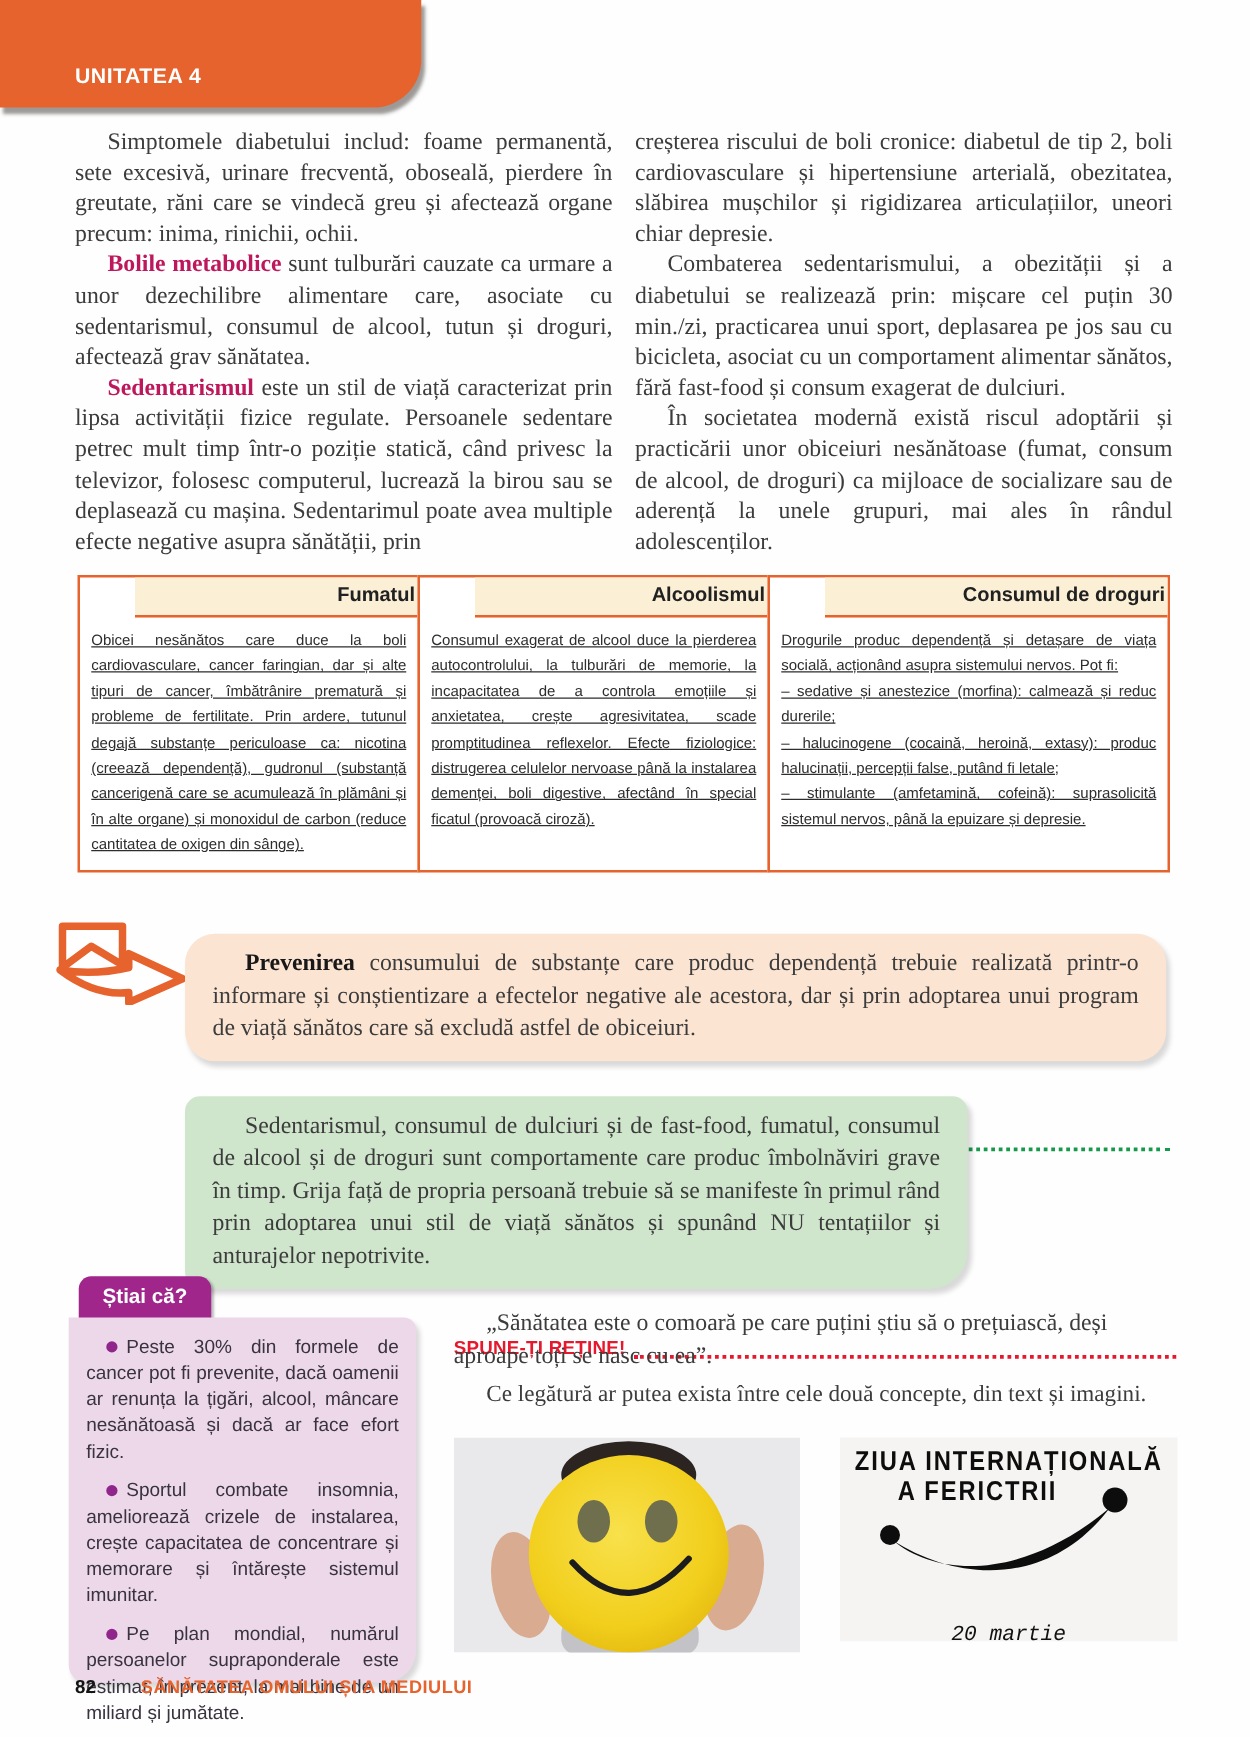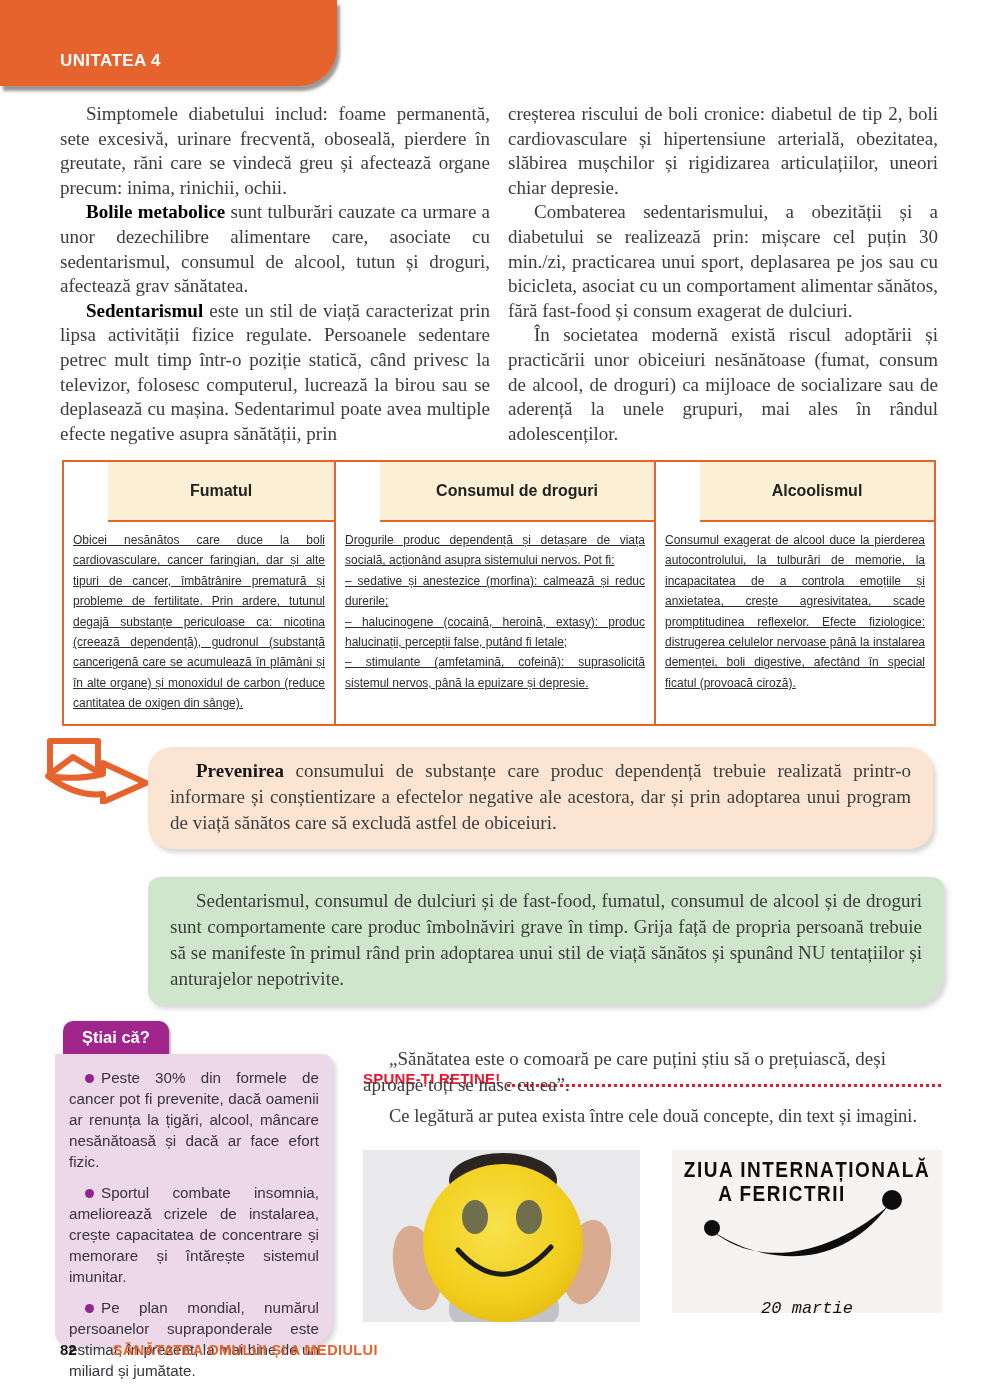--- a/index.html
+++ b/index.html
@@ -17,33 +17,33 @@
   .unit-banner .label {
     position:absolute; left:60px; top:51px; color:#ffffff;
     font:bold 17px "Liberation Sans", sans-serif; letter-spacing:.4px;
   }
 
   
   .cols { position:absolute; top:102px; left:60px; width:878px; display:flex; gap:18px; }
   .col { width:430px; font-size:19px; line-height:24.6px; text-align:justify; color:#3c3c3c; }
   .col p { margin:0; }
   .col p.ind { text-indent:26px; }
-  .col b { color:#000000; }
+  .col b { color:#be185d; }
 
   
   .habits-table {
     position:absolute; top:460px; left:62px; width:874px; display:flex;
     font-family:"Liberation Sans", sans-serif;
   }
   .ht-col { border:2px solid #e7632e; background:#ffffff; box-sizing:border-box; }
   .ht-col + .ht-col { margin-left:-2px; }
   .ht-col.c1 { width:274px; } .ht-col.c2 { width:282px; } .ht-col.c3 { width:322px; }
   .ht-header {
-    background:#fbf0d5; border-bottom:2px solid #e7632e; text-align:center;
-    font-weight:bold; font-size:16px; padding:20px 2px; color:#212121;margin-left:44px;
+    background:#fbf0d5; border-bottom:2px solid #e7632e; text-align:right;
+    font-weight:bold; font-size:16px; padding:6px 2px; color:#212121;margin-left:44px;
   }
   .ht-cell {
     padding:8px 9px 10px; font-size:12px; line-height:20.4px; color:#2d2d2d;
     text-align:justify; white-space:pre-line;text-decoration:underline;
   }
 
   
   .prevent-arrow { position:absolute; left:40px; top:736px; width:114px; height:68px; }
   .prevent-box {
     position:absolute; left:148px; top:747px; width:785px; box-sizing:border-box;
@@ -53,21 +53,21 @@
   }
   .prevent-box p { margin:0; text-indent:26px; }
   .prevent-box b { color:#181818; }
 
   
   .label-row { position:absolute; display:flex; align-items:flex-end; gap:7px;margin-top:48px; }
   .retine-row { left:148px; top:856px; width:788px; }
   .retine-label { color:#16994a; font:bold 15px "Liberation Sans", sans-serif; letter-spacing:.2px; }
   .dots-green { flex:1; border-bottom:3px dotted #16994a; margin-top:3px; }
   .retine-box {
-    position:absolute; left:148px; top:877px; width:796px; box-sizing:border-box;
+    position:absolute; left:148px; top:877px; width:626px; box-sizing:border-box;
     background:#cfe6cc; border-radius:12px 12px 30px 14px; padding:11px 22px 13px;
     font-size:19px; line-height:26px; text-align:justify; color:#3c3c3c;
     box-shadow:3px 4px 4px rgba(0,0,0,.15);
   }
   .retine-box p { margin:0; text-indent:26px; }
 
   
   .stiai-tab {
     position:absolute; left:63px; top:1021px; background:#a1268c; color:#fff;
     font:bold 16.5px "Liberation Sans", sans-serif; padding:7px 19px 8px;
@@ -145,30 +145,30 @@
       <p class="ind"><span>Combaterea sedentarismului, a obezității și a diabetului se realizează prin: mișcare cel puțin 30 min./zi, practicarea unui sport, deplasarea pe jos sau cu bicicleta, asociat cu un comportament alimentar sănătos, fără fast-food și consum exagerat de dulciuri.</span></p>
       <p class="ind"><span>În societatea modernă există riscul adoptării și practicării unor obiceiuri nesănătoase (fumat, consum de alcool, de droguri) ca mijloace de socializare sau de aderență la unele grupuri, mai ales în rândul adolescenților.</span></p>
     </div>
   </div>
 
   <div class="habits-table">
     <div class="ht-col c1">
       <div class="ht-header">Fumatul</div>
       <div class="ht-cell">Obicei nesănătos care duce la boli cardiovasculare, cancer faringian, dar și alte tipuri de cancer, îmbătrânire prematură și probleme de fertilitate. Prin ardere, tutunul degajă substanțe periculoase ca: nicotina (creează dependență), gudronul (substanță cancerigenă care se acumulează în plămâni și în alte organe) și monoxidul de carbon (reduce cantitatea de oxigen din sânge).</div>
     </div>
+    <div class="ht-col c2">
+      <div class="ht-header">Alcoolismul</div>
+      <div class="ht-cell">Consumul exagerat de alcool duce la pierderea autocontrolului, la tulburări de memorie, la incapacitatea de a controla emoțiile și anxietatea, crește agresivitatea, scade promptitudinea reflexelor. Efecte fiziologice: distrugerea celulelor nervoase până la instalarea demenței, boli digestive, afectând în special ficatul (provoacă ciroză).</div>
+    </div>
     <div class="ht-col c3">
       <div class="ht-header">Consumul de droguri</div>
       <div class="ht-cell">Drogurile produc dependență și detașare de viața socială, acționând asupra sistemului nervos. Pot fi:
 – sedative și anestezice (morfina): calmează și reduc durerile;
 – halucinogene (cocaină, heroină, extasy): produc halucinații, percepții false, putând fi letale;
 – stimulante (amfetamină, cofeină): suprasolicită sistemul nervos, până la epuizare și depresie.</div>
-    </div>
-    <div class="ht-col c2">
-      <div class="ht-header">Alcoolismul</div>
-      <div class="ht-cell">Consumul exagerat de alcool duce la pierderea autocontrolului, la tulburări de memorie, la incapacitatea de a controla emoțiile și anxietatea, crește agresivitatea, scade promptitudinea reflexelor. Efecte fiziologice: distrugerea celulelor nervoase până la instalarea demenței, boli digestive, afectând în special ficatul (provoacă ciroză).</div>
     </div>
   </div>
 
   <svg class="prevent-arrow" viewBox="0 0 114 68">
     <path d="M10 5 H58 V36 L33 21 L10 38 Z" fill="#ffffff" stroke="#e7632e" stroke-width="6" stroke-linejoin="round"></path>
     <path d="M8 40 C 28 55 46 60 63 58 L63 66 L106 47 L63 27 L63 38 C 46 42 26 43 8 40 Z" fill="#ffffff" stroke="#e7632e" stroke-width="6" stroke-linejoin="round"></path>
   </svg>
   <div class="prevent-box">
     <p><b>Prevenirea</b><span> consumului de substanțe care produc dependență trebuie realizată printr-o informare și conștientizare a efectelor negative ale acestora, dar și prin adoptarea unui program de viață sănătos care să excludă astfel de obiceiuri.</span></p>
   </div>

